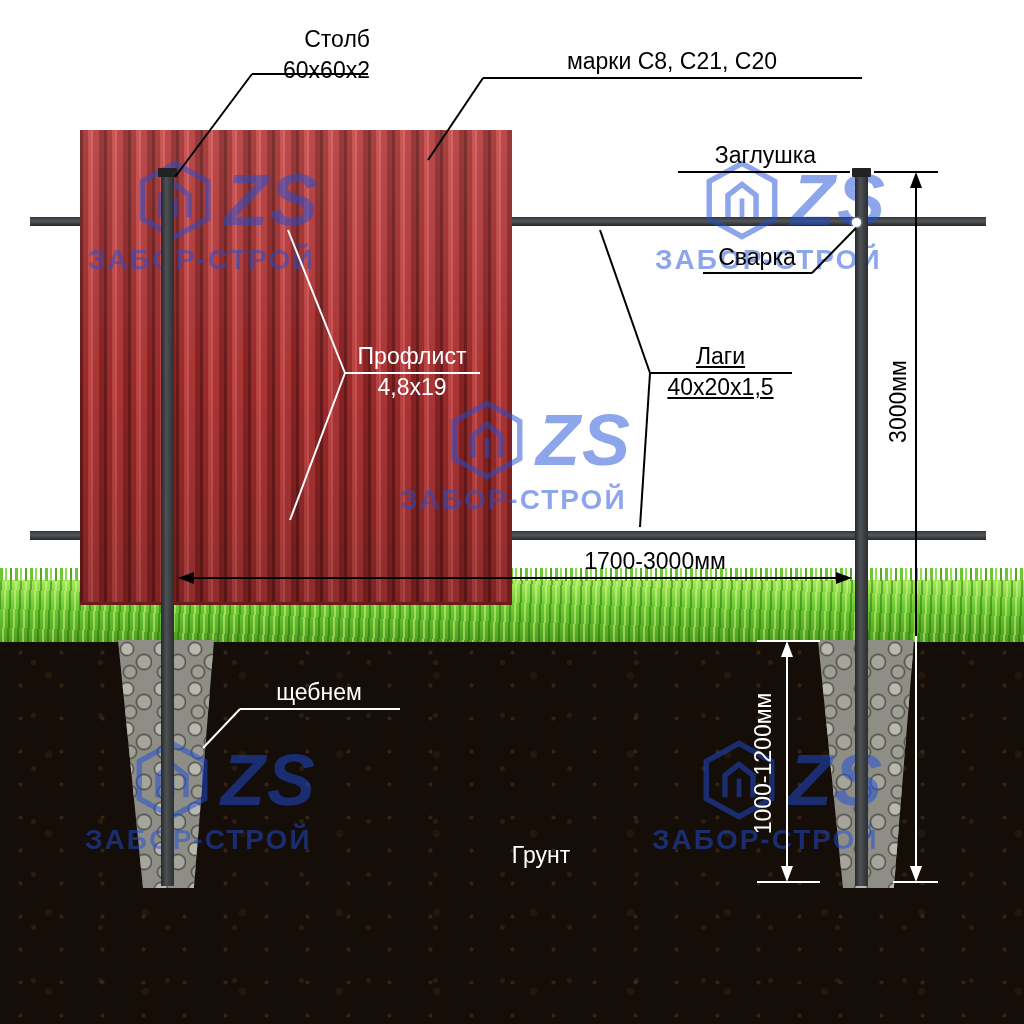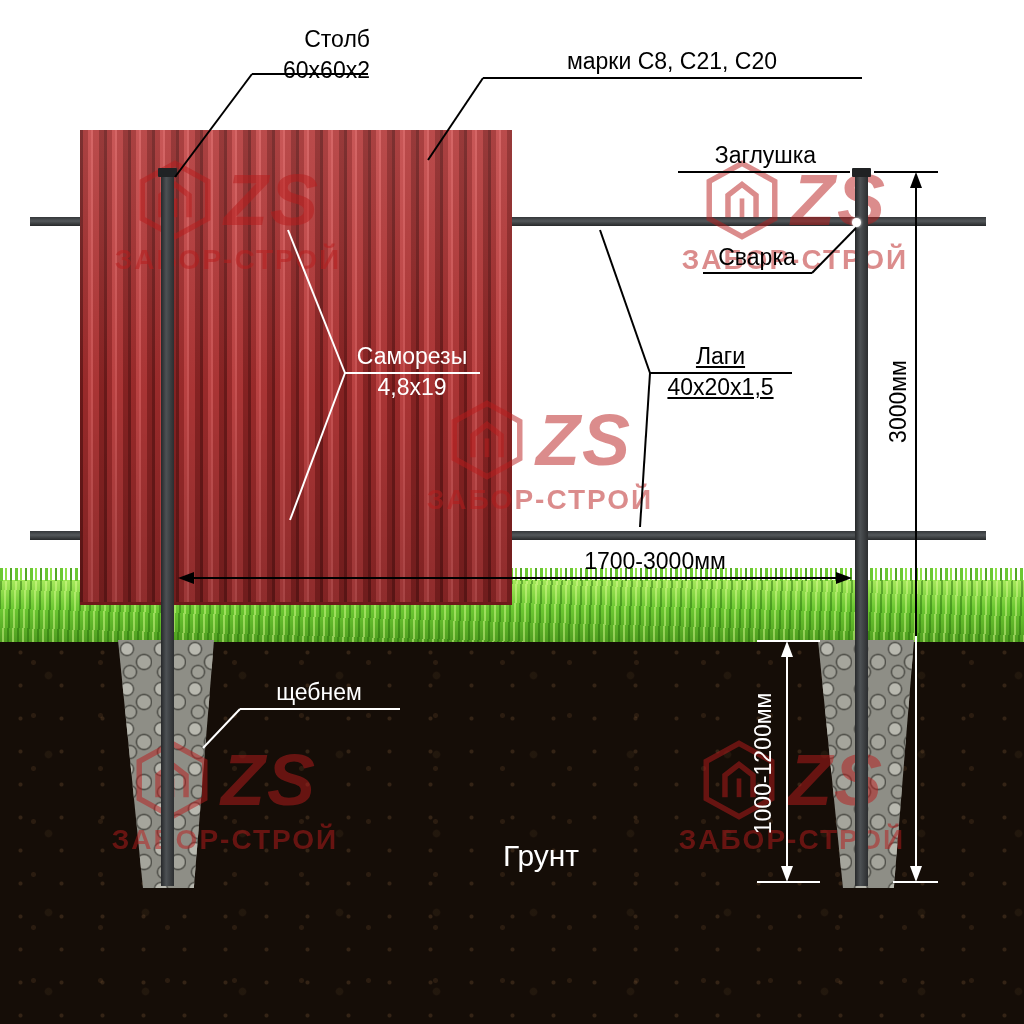--- a/index.html
+++ b/index.html
@@ -57,21 +57,21 @@
         background:linear-gradient(90deg,#26282a,#4d5154 40%,#2c2e30);}
   .post.left{left:161px;top:176px;height:710px}
   .post.right{left:855px;top:176px;height:710px}
   .cap{position:absolute;width:19px;height:9px;background:#202224;z-index:7;border-radius:1px;}
   .cap.left{left:158px;top:168px}
   .cap.right{left:852px;top:168px}
   .weld-dot{position:absolute;left:852px;top:218px;width:9px;height:9px;border-radius:50%;
         background:#fff;z-index:8;box-shadow:0 0 3px #fff;}
 
   
-  .watermark{position:absolute;z-index:6;color:#b91c1c;opacity:.5;text-align:center;
+  .watermark{position:absolute;z-index:6;color:#1d4ed8;opacity:.5;text-align:left;
         width:280px;pointer-events:none;}
   .wm-row{display:flex;align-items:center;justify-content:center;gap:10px;}
   .wm-zs{font-size:72px;font-weight:bold;font-style:italic;letter-spacing:2px;line-height:1;}
   .wm-text{font-size:28px;font-weight:bold;letter-spacing:2px;margin-top:2px;white-space:nowrap;}
 
   
   .overlay{position:absolute;left:0;top:0;z-index:9;pointer-events:none;}
 
   
   .label{position:absolute;z-index:10;color:#000;font-size:23px;text-align:center;line-height:31px;}
@@ -80,21 +80,21 @@
   #lbl-post{left:245px;top:24px;width:125px;text-align:right;}
   #lbl-sheet{left:478px;top:46px;width:388px;}
   #lbl-cap{left:688px;top:140px;width:155px;text-align:center;}
   #lbl-weld{left:703px;top:242px;width:108px;}
   #lbl-screws{left:342px;top:341px;width:140px;}
   #lbl-rails{left:648px;top:341px;width:145px;text-decoration:underline;}
   #lbl-span{left:530px;top:546px;width:250px;}
   #lbl-height{left:838px;top:386px;width:120px;}
   #lbl-depth{left:683px;top:748px;width:160px;}
   #lbl-tamping{left:238px;top:677px;width:162px;}
-  #lbl-ground{left:460px;top:840px;width:162px;font-size:30px;}
+  #lbl-ground{left:460px;top:840px;width:162px;font-size:23px;}
 </style>
 </head>
 <body>
 
 <div class="canvas">
 
   <div class="rail top"></div>
   <div class="rail bottom"></div>
 
   <div class="soil"></div>
@@ -228,21 +228,21 @@
 
   <div class="label" id="lbl-cap">
     <div>Заглушка</div>
   </div>
 
   <div class="label" id="lbl-weld">
     <div>Сварка</div>
   </div>
 
   <div class="label white" id="lbl-screws">
-    <div>Саморезы</div>
+    <div>Профлист</div>
     <div>4,8х19</div>
   </div>
 
   <div class="label" id="lbl-rails">
     <div>Лаги</div>
     <div>40х20х1,5</div>
   </div>
 
   <div class="label" id="lbl-span">1700-3000мм</div>
 

